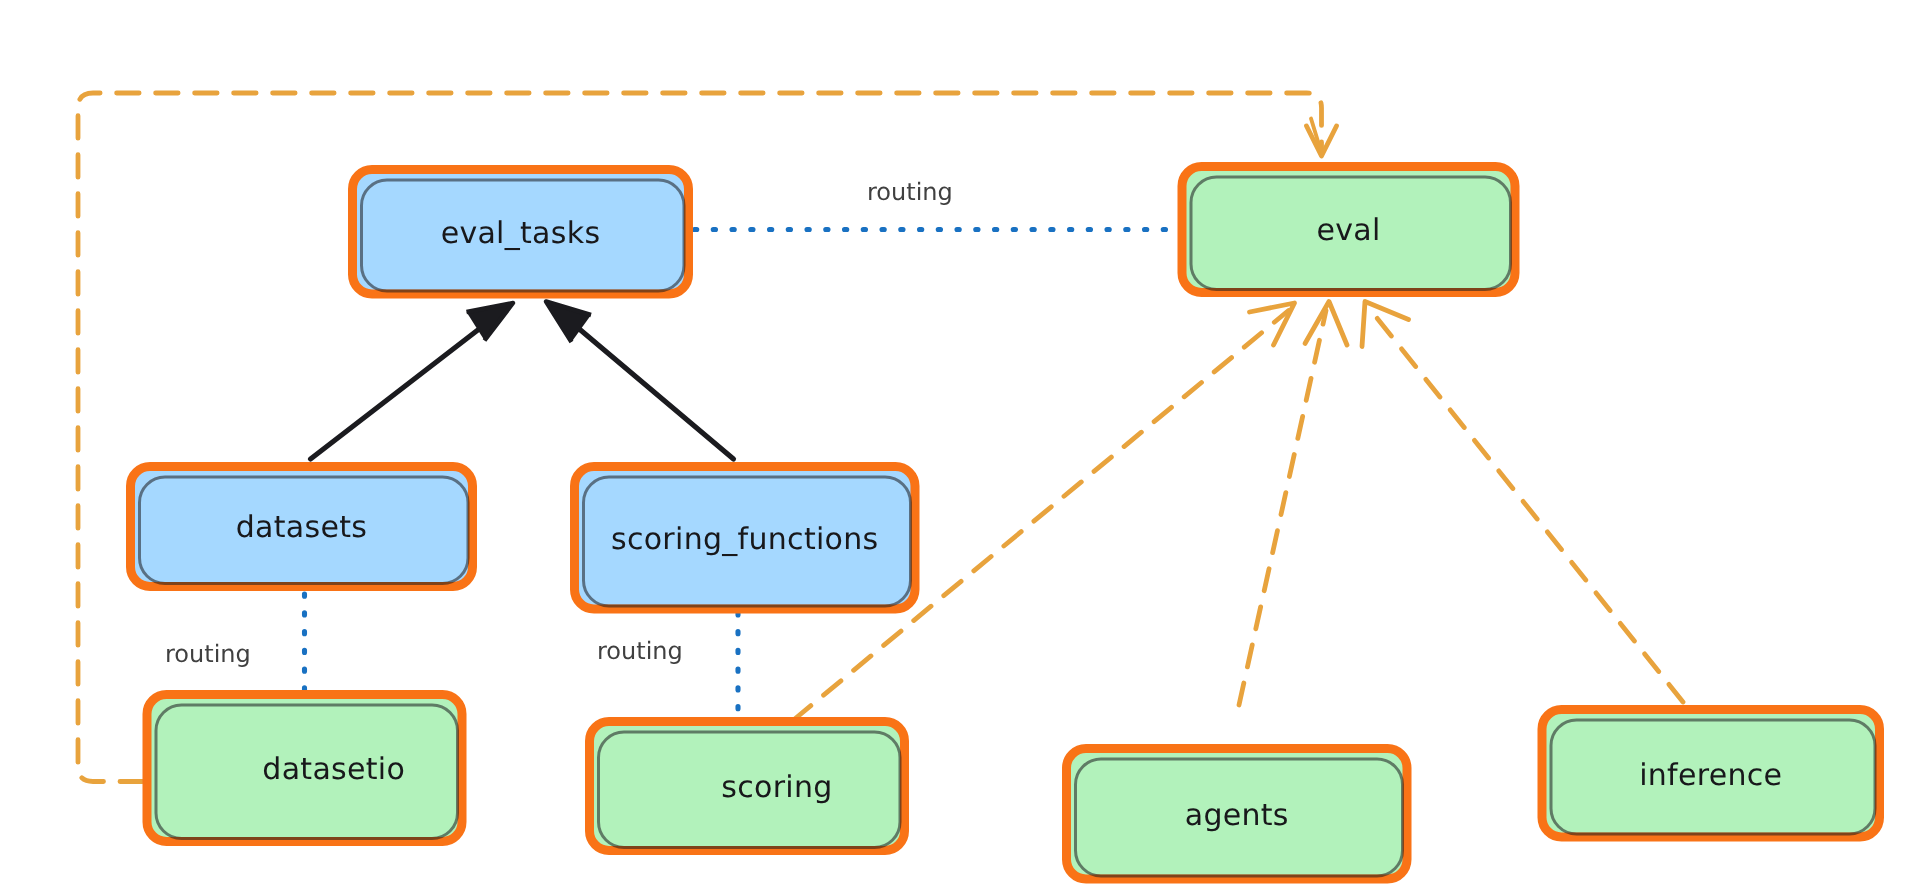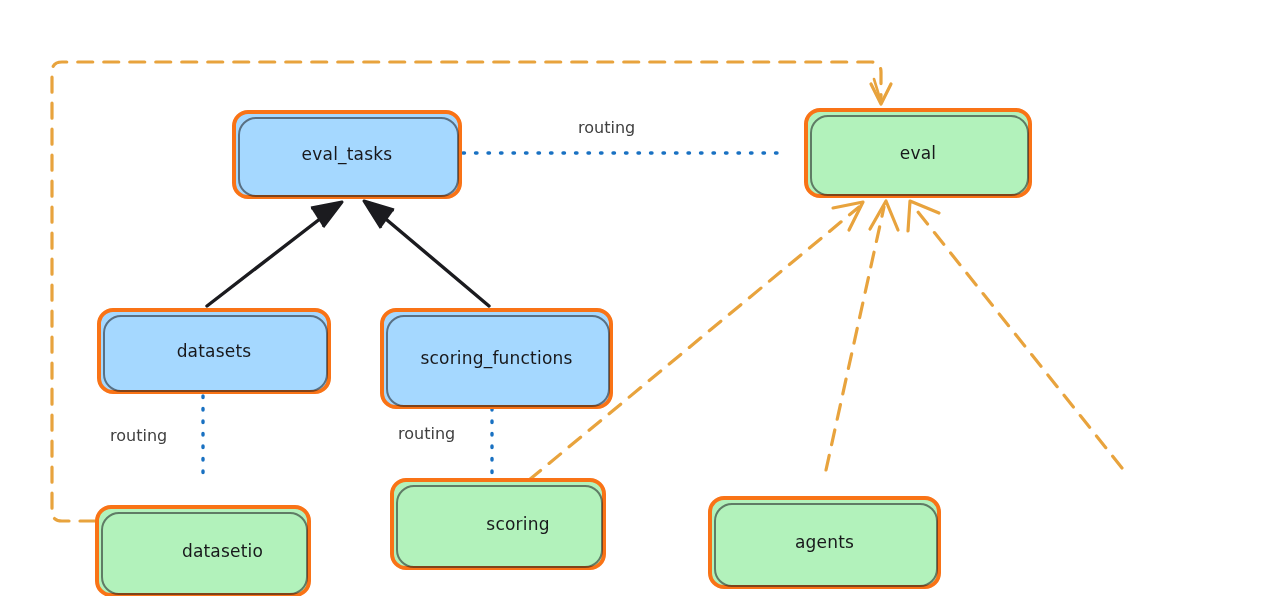--- a/index.html
+++ b/index.html
@@ -24,24 +24,24 @@
     width: 1280px;
     height: 596px;
     pointer-events: none;
   }
   .node {
     position: absolute;
     box-sizing: border-box;
     display: flex;
     align-items: center;
     justify-content: center;
-    border: 4px solid #f97316;
+    border: 6px solid #f97316;
     border-radius: 16px;
     font-family: "DejaVu Sans", sans-serif;
-    font-size: 17px;
+    font-size: 20px;
     letter-spacing: 0.2px;
     color: #18181b;
     text-align: center;
     user-select: none;
   }
   .node::before {
     
     content: "";
     position: absolute;
     left: 2px; right: -1px; top: 3px; bottom: -2px;
@@ -97,44 +97,47 @@
 
     <path d="M 1122,468 L 914,207" fill="none" stroke="#e8a33d" stroke-width="3.2" stroke-dasharray="15 11" stroke-linecap="round"></path>
     <path d="M 908,231 L 910,201 L 939,213" fill="none" stroke="#e8a33d" stroke-width="3.2" stroke-linecap="round" stroke-linejoin="round"></path>
 
   </svg>
 
   <div class="node blue" style="left:232px; top:110px; width:230px; height:89px;">
     <span class="node-label">eval_tasks</span>
   </div>
 
-  <div class="node green" style="left:804px; top:108px; width:228px; height:90px;">
+  <div class="node green" style="left:785px; top:108px; width:228px; height:90px;">
     <span class="node-label">eval</span>
   </div>
 
-  <div class="node blue" style="left:97px; top:308px; width:234px; height:86px;">
+  <div class="node blue" style="left:84px; top:308px; width:234px; height:86px;">
     <span class="node-label">datasets</span>
   </div>
 
   <div class="node blue" style="left:380px; top:308px; width:233px; height:101px;">
     <span class="node-label">scoring_functions</span>
   </div>
 
-  <div class="node green" style="left:95px; top:505px; width:216px; height:92px;padding-left:39px;">
+  <div class="node green" style="left:95px; top:460px; width:216px; height:104px;padding-left:39px;">
     <span class="node-label">datasetio</span>
   </div>
 
   <div class="node green" style="left:390px; top:478px; width:216px; height:92px;padding-left:40px;">
     <span class="node-label">scoring</span>
   </div>
 
   <div class="node green" style="left:708px; top:472px; width:233px; height:93px;margin-top:24px;">
     <span class="node-label">agents</span>
   </div>
 
+  <div class="node green" style="left:1025px; top:470px; width:231px; height:91px;">
+    <span class="node-label">inference</span>
+  </div>
 
   <div class="edge-label" style="left:578px; top:118px;">routing</div>
 
   <div class="edge-label" style="left:110px; top:426px;">routing</div>
 
   <div class="edge-label" style="left:398px; top:424px;">routing</div>
 
 </div>
 
 </body></html>

